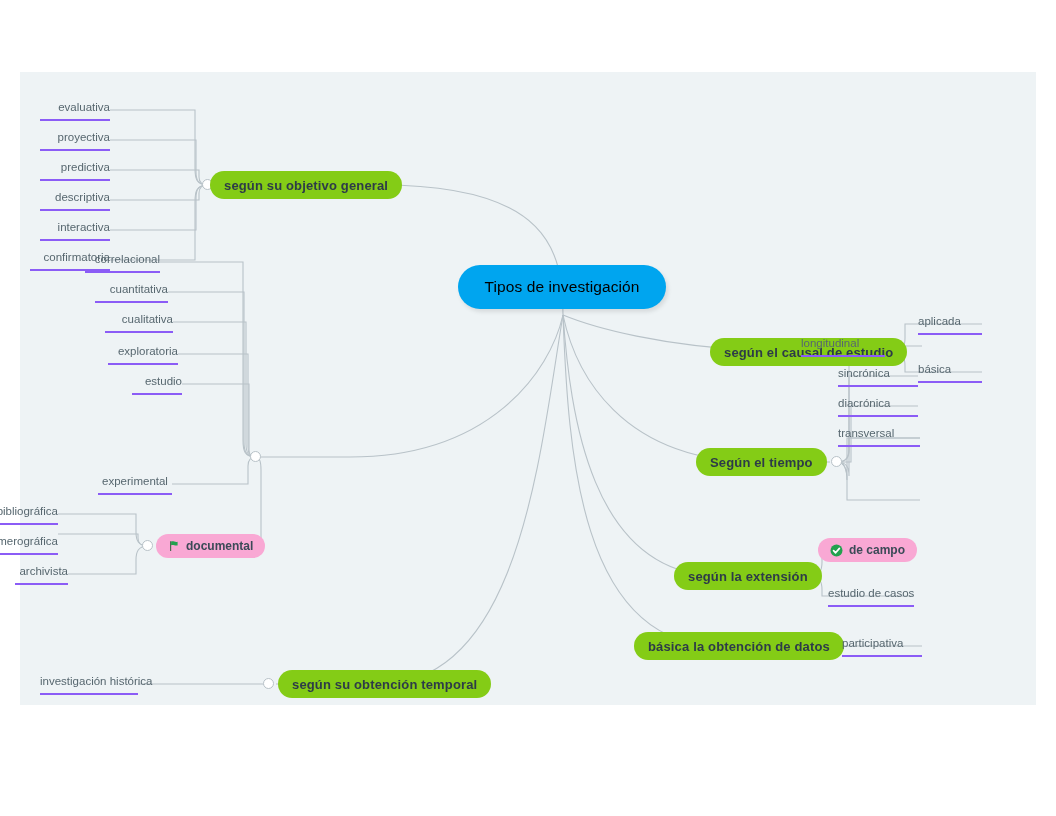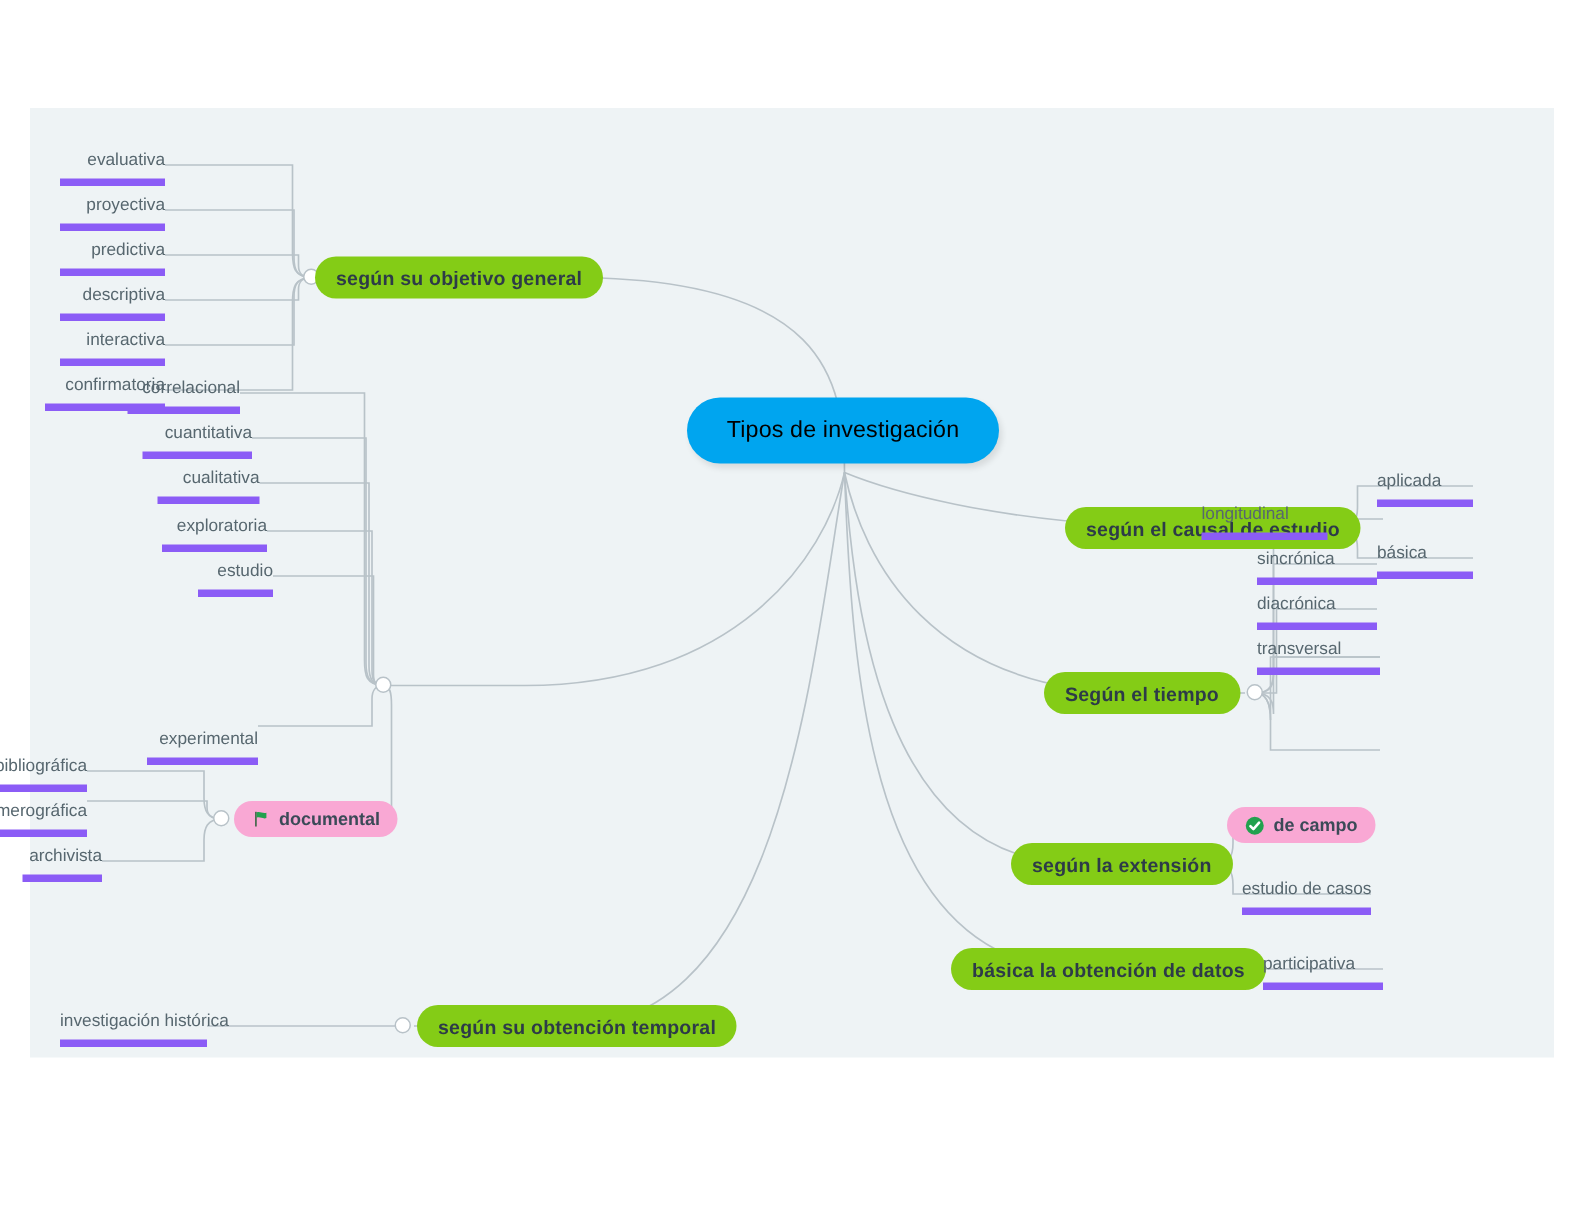--- a/index.html
+++ b/index.html
@@ -66,21 +66,21 @@
   }
 
   
   .leaf-node {
     position: absolute;
     color: #57676f;
     font-size: 11.5px;
     white-space: nowrap;
     line-height: 1;
     padding-bottom: 5px;
-    border-bottom: 5px solid #8b5cf6;
+    border-bottom: 2px solid #8b5cf6;
   }
   .leaf-node.align-right { text-align: right; }
   .leaf-node.align-left  { text-align: left;  }
 
   
   .badge-node {
     position: absolute;
     background: #f9a8d4;
     color: #3b4a57;
     border-radius: 14px;
@@ -213,21 +213,21 @@
     </div>
     <div class="leaf-node align-right" style="left:85px; top:242px; width:68px;">
       <span>cualitativa</span>
     </div>
     <div class="leaf-node align-right" style="left:88px; top:274px; width:70px;">
       <span>exploratoria</span>
     </div>
     <div class="leaf-node align-right" style="left:112px; top:304px; width:50px;">
       <span>estudio</span>
     </div>
-    <div class="leaf-node align-right" style="left:78px; top:416px; width:74px;">
+    <div class="leaf-node align-right" style="left:78px; top:404px; width:74px;text-align:center;">
       <span>experimental</span>
     </div>
 
     <div class="badge-node" style="left:136px; top:462px;">
       <span class="ic">
         <svg width="12" height="12" viewBox="0 0 12 12">
           <path d="M2.6,1.2 L2.6,11" stroke="#4d6b52" stroke-width="1.2" fill="none"></path>
           <path d="M3.1,1.6 C5.2,0.6 7.2,2.6 9.6,1.8 L9.6,5.4 C7.2,6.2 5.2,4.2 3.1,5.2 Z" fill="#22a14e"></path>
         </svg>
       </span>

